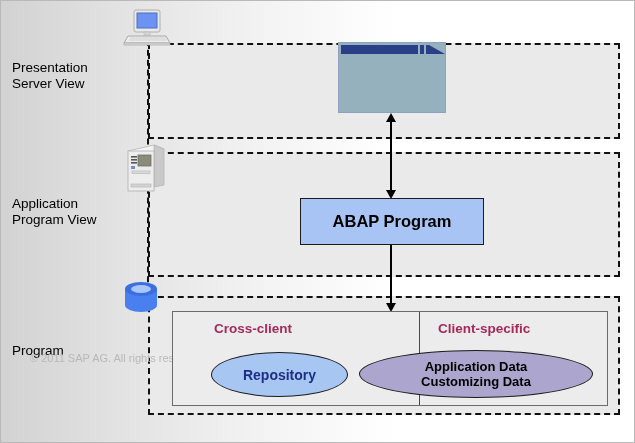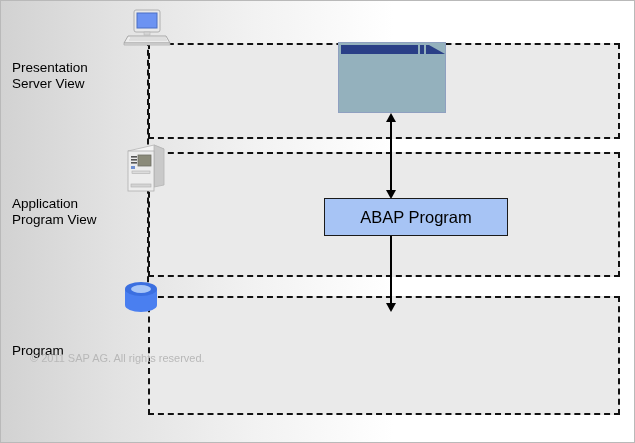--- a/index.html
+++ b/index.html
@@ -126,31 +126,30 @@
     left: 90px; top: 2px;
     width: 0; height: 0;
     border-left: 16px solid transparent;
     border-top: 9px solid #94b1bd;
   }
 
   
   #abap-box {
     position: absolute;
     left: 300px; top: 198px;
-    width: 184px; height: 38px;
+    width: 184px; height: 47px;
     background: #a7c4f5;
     border: 1px solid #1b1b1b;
     box-sizing: border-box;
     display: flex;
     align-items: center;
     justify-content: center;
     font-size: 16.5px;
-    font-weight: normal;
+    font-weight: bold;
     color: #000000;
-    margin-left: 24px;
   }
 
   
   #arrow-gui-abap {
     position: absolute;
     left: 384px; top: 113px;
     width: 14px; height: 86px;
   }
   
   #arrow-abap-db {
@@ -291,15 +290,31 @@
 
   <div id="arrow-abap-db">
     <svg width="14" height="76" viewBox="0 0 14 76">
       <line x1="7" y1="0" x2="7" y2="70" stroke="#000000" stroke-width="2"></line>
       <polygon points="7,76 2,67 12,67" fill="#000000"></polygon>
     </svg>
   </div>
 
   <div id="abap-box">ABAP Program</div>
 
+  <div id="db-inner">
+    <div id="db-divider"></div>
+
+    <div class="db-col-title" id="title-cross">Cross-client</div>
+
+    <div class="db-col-title" id="title-client">Client-specific</div>
+
+    <div class="ellipse" id="ellipse-repository">
+      <span>Repository</span>
+    </div>
+
+    <div class="ellipse" id="ellipse-appdata">
+      <span>Application Data</span>
+      <span>Customizing Data</span>
+    </div>
+  </div>
 
   <div id="frame"></div>
 </div>
 
 </body></html>

